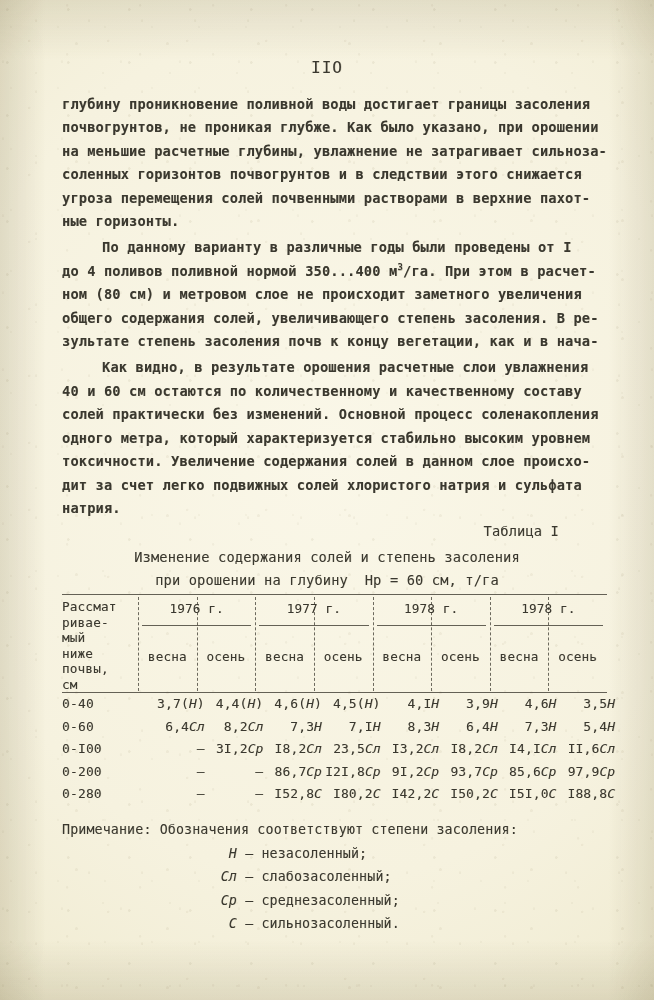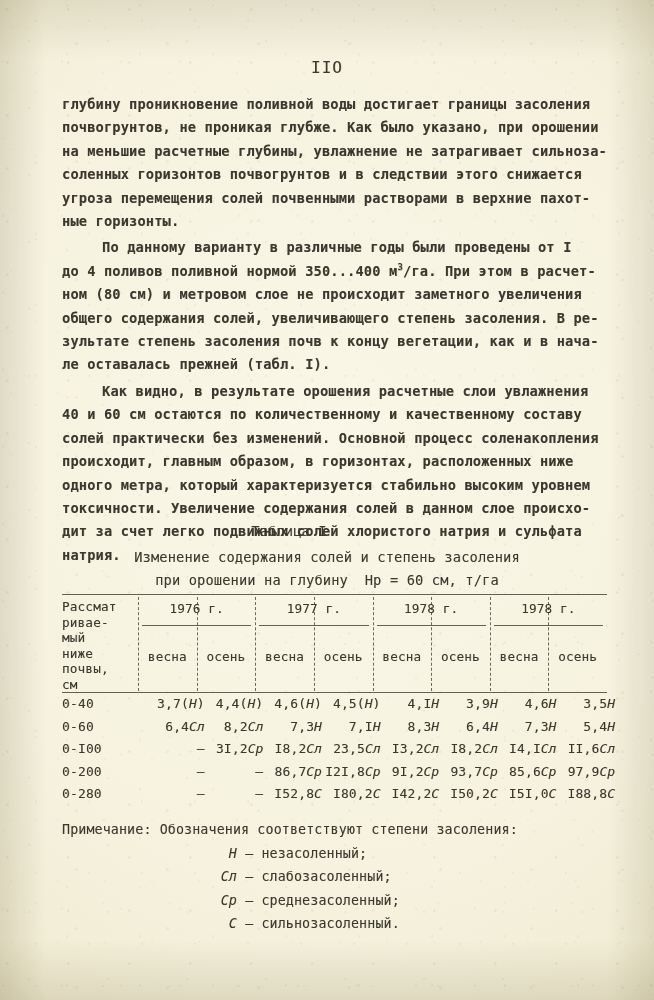--- a/index.html
+++ b/index.html
@@ -99,22 +99,22 @@
     vertical-align: super;
     line-height: 0;
   }
 
   
   #table-label {
     position: absolute;
     top: 523px;
     left: 0;
     width: 654px;
-    text-align: center;
-    padding-right: 76px;
+    text-align: right;
+    padding-right: 95px;
     box-sizing: border-box;
     font-size: 13.6px;
   }
   #table-title {
     position: absolute;
     top: 546px;
     left: 0;
     width: 654px;
     text-align: center;
     font-size: 13.6px;
@@ -244,27 +244,25 @@
           <div class="line tw">соленных горизонтов почвогрунтов и в следствии этого снижается</div>
           <div class="line tw">угроза перемещения солей почвенными растворами в верхние пахот-</div>
           <div class="line tw">ные горизонты.</div>
         </div>
         <div class="para">
           <div class="line tw indent">По данному варианту в различные годы были проведены от I</div>
           <div class="line tw">до 4 поливов поливной нормой 350...400 м<sup class="cube">3</sup>/га. При этом в расчет-</div>
           <div class="line tw">ном (80 см) и метровом слое не происходит заметного увеличения</div>
           <div class="line tw">общего содержания солей, увеличивающего степень засоления. В ре-</div>
           <div class="line tw">зультате степень засоления почв к концу вегетации, как и в нача-</div>
-          <div class="line tw">ле оставалась прежней (табл. I).</div>
         </div>
         <div class="para">
           <div class="line tw indent">Как видно, в результате орошения расчетные слои увлажнения</div>
           <div class="line tw">40 и 60 см остаются по количественному и качественному составу</div>
           <div class="line tw">солей практически без изменений. Основной процесс соленакопления</div>
-          <div class="line tw">происходит, главным образом, в горизонтах, расположенных ниже</div>
           <div class="line tw">одного метра, который характеризуется стабильно высоким уровнем</div>
           <div class="line tw">токсичности. Увеличение содержания солей в данном слое происхо-</div>
           <div class="line tw">дит за счет легко подвижных солей хлористого натрия и сульфата</div>
           <div class="line tw">натрия.</div>
         </div>
       </div>
 
     <div id="table-label" class="tw">Таблица I</div>
 
     <div id="table-title" class="tw">

